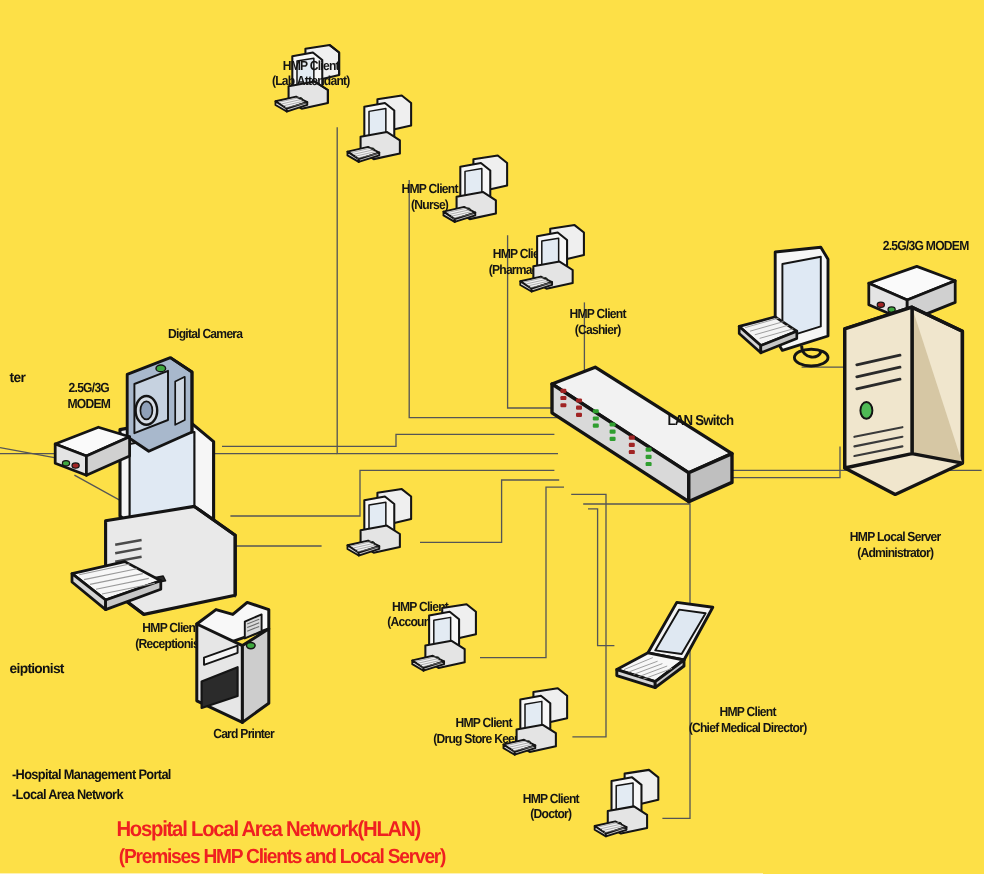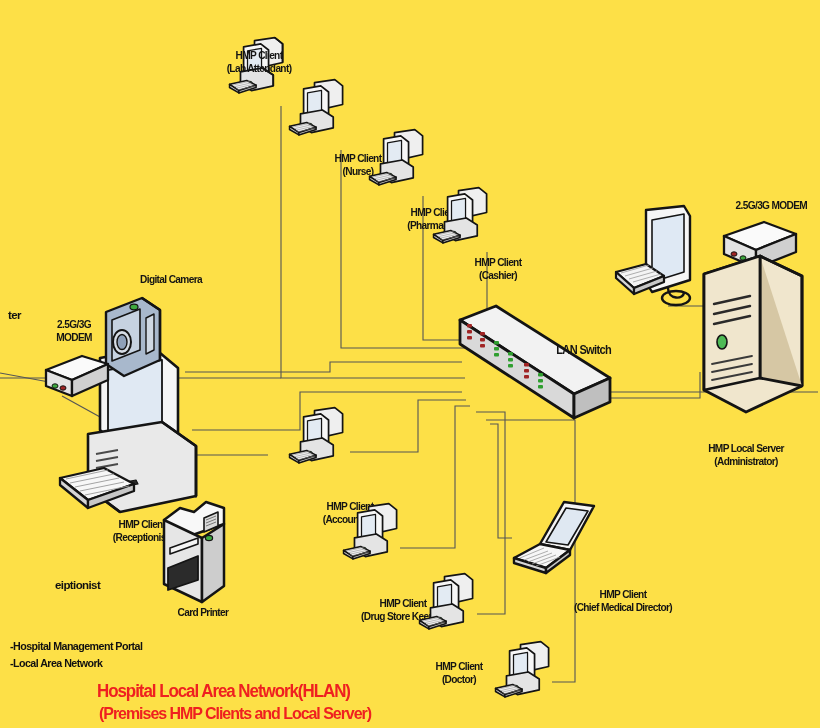--- a/index.html
+++ b/index.html
@@ -509,21 +509,21 @@
       <g stroke="#6a6a6a" stroke-width="0.9">
         <path d="M52 26 L62 22 M52 29 L62 25 M52 32 L62 28"></path>
       </g>
     </svg>
   </div>
   <div class="label" style="left:158px; top:606px; width:90px;">
     <div>Card Printer</div>
   </div>
 
   <div class="clip-txt" style="left:8px; top:264px;margin-top:45px;">ter</div>
-  <div class="clip-txt" style="left:8px; top:579px;margin-left:47px;">eiptionist</div>
+  <div class="clip-txt" style="left:8px; top:552px;">eiptionist</div>
 
   <div class="legend-line" style="left:10px; top:640px;">-Hospital Management Portal</div>
   <div class="legend-line" style="left:10px; top:657px;">-Local Area Network</div>
 
   <div class="title-red" style="left:97px; top:681px;">Hospital Local Area Network(HLAN)</div>
   <div class="title-red sub" style="left:99px; top:704px;">(Premises HMP Clients and Local Server)</div>
 
 </div>
 
 </body></html>

